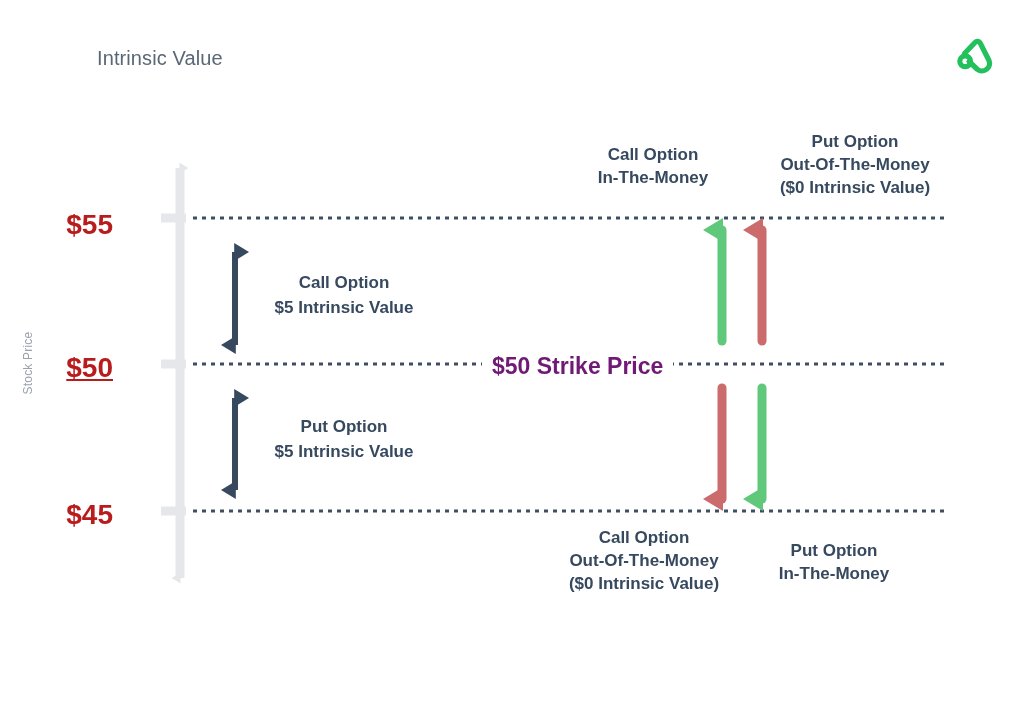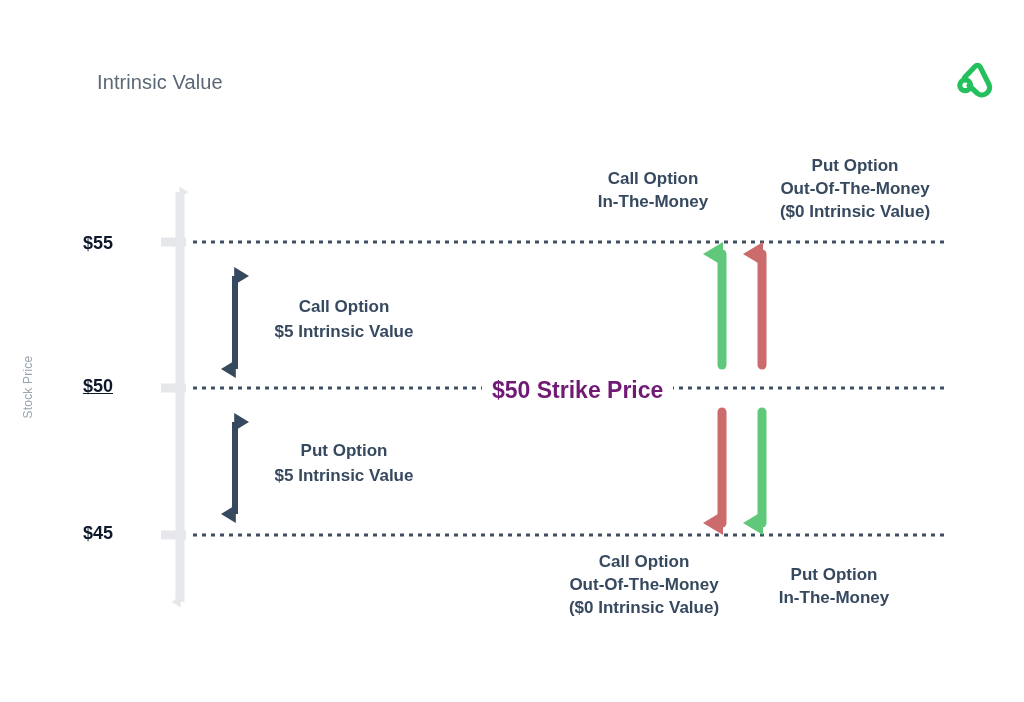--- a/index.html
+++ b/index.html
@@ -3,21 +3,21 @@
 <meta charset="utf-8">
 <style>
   html,body{margin:0;padding:0;}
   body{
     width:1024px;height:702px;
     background:#ffffff;
     font-family:"Liberation Sans","DejaVu Sans",sans-serif;
     overflow:hidden;
     position:relative;
   }
-  .stage{position:absolute;left:0;top:0;width:1024px;height:568px;margin-top:24px;}
+  .stage{position:absolute;left:0;top:0;width:1024px;height:568px;}
 
   
   .page-title{
     position:absolute;left:97px;top:47px;
     font-size:20px;font-weight:500;letter-spacing:.1px;
     color:#5a6776;white-space:nowrap;
   }
   .brand-logo{
     position:absolute;left:950px;top:33px;width:48px;height:48px;
   }
@@ -32,22 +32,22 @@
     transform:rotate(-90deg);
     transform-origin:center center;
     text-align:center;
     font-size:12px;font-weight:500;
     color:#9aa2ad;letter-spacing:.2px;
     white-space:nowrap;
   }
 
   .tick-label{
     position:absolute;
-    font-size:18px;font-weight:700;
-    color:#0f172a;
+    font-size:28px;font-weight:700;
+    color:#b91c1c;
     text-align:right;width:80px;
     white-space:nowrap;
   }
   .tick-55{left:33px;top:209px;}
   .tick-50{left:33px;top:352px;text-decoration:underline;}
   .tick-45{left:33px;top:499px;}
 
   
   .strike-label{
     position:absolute;

